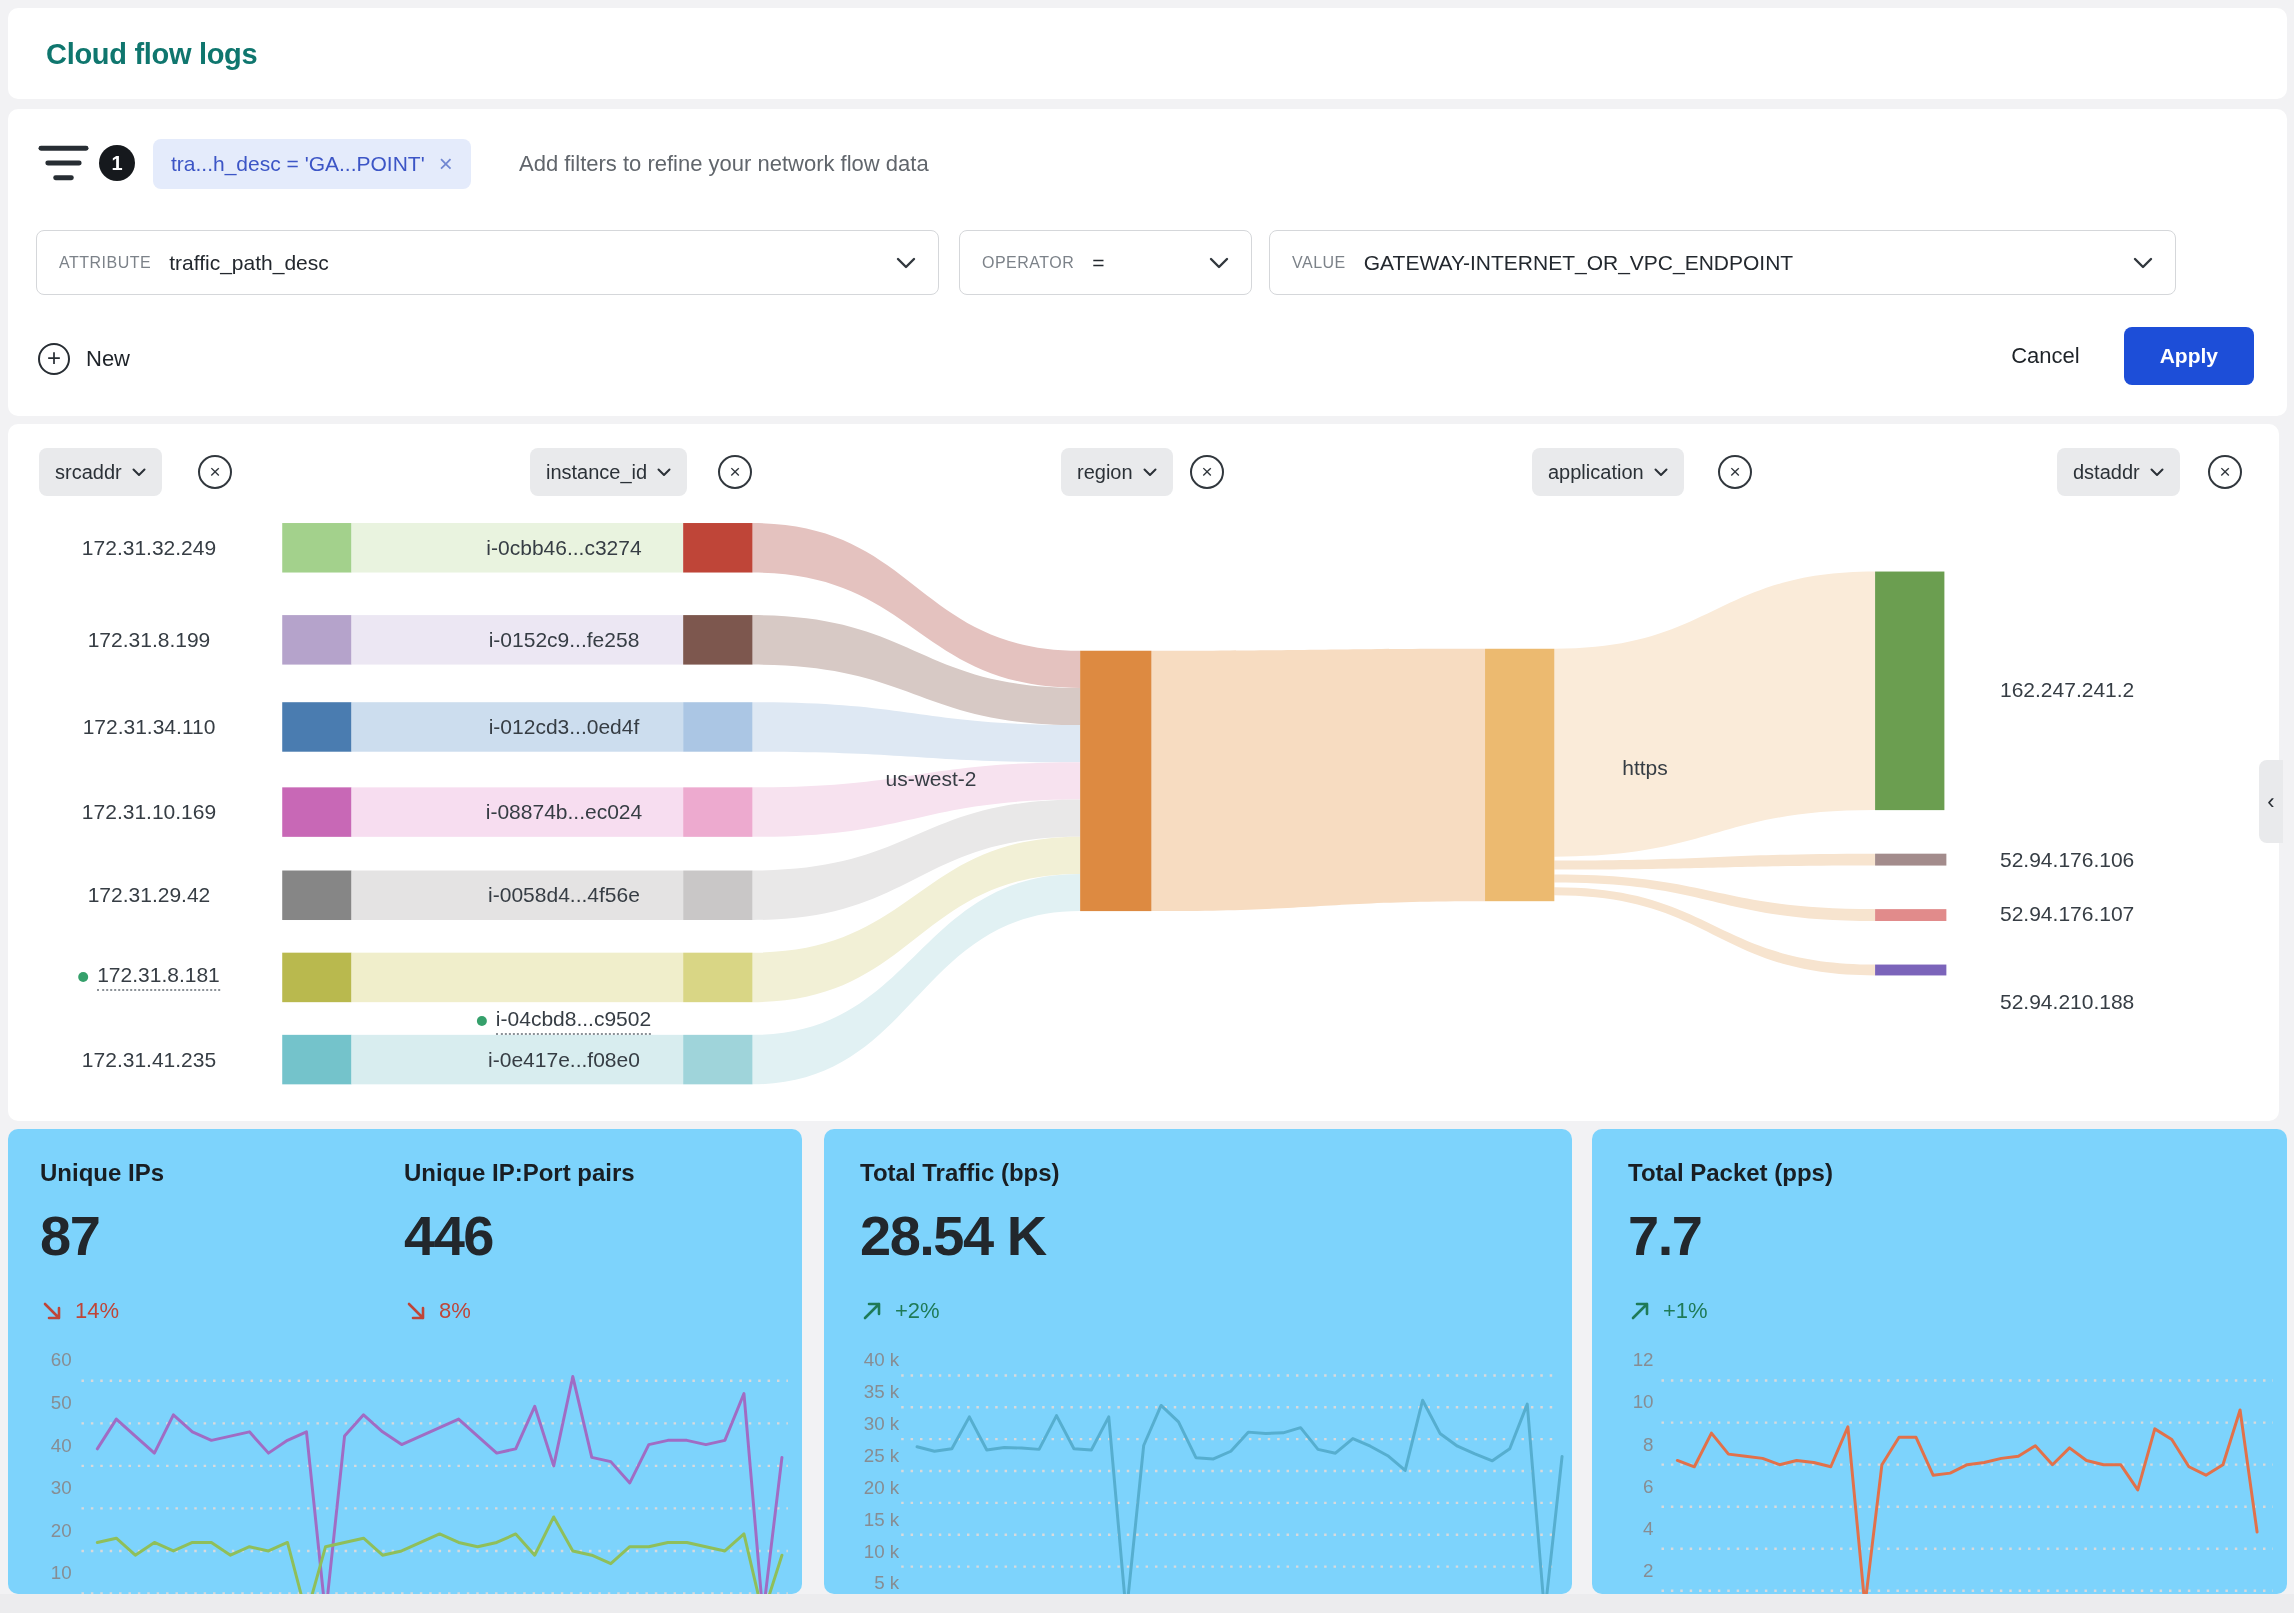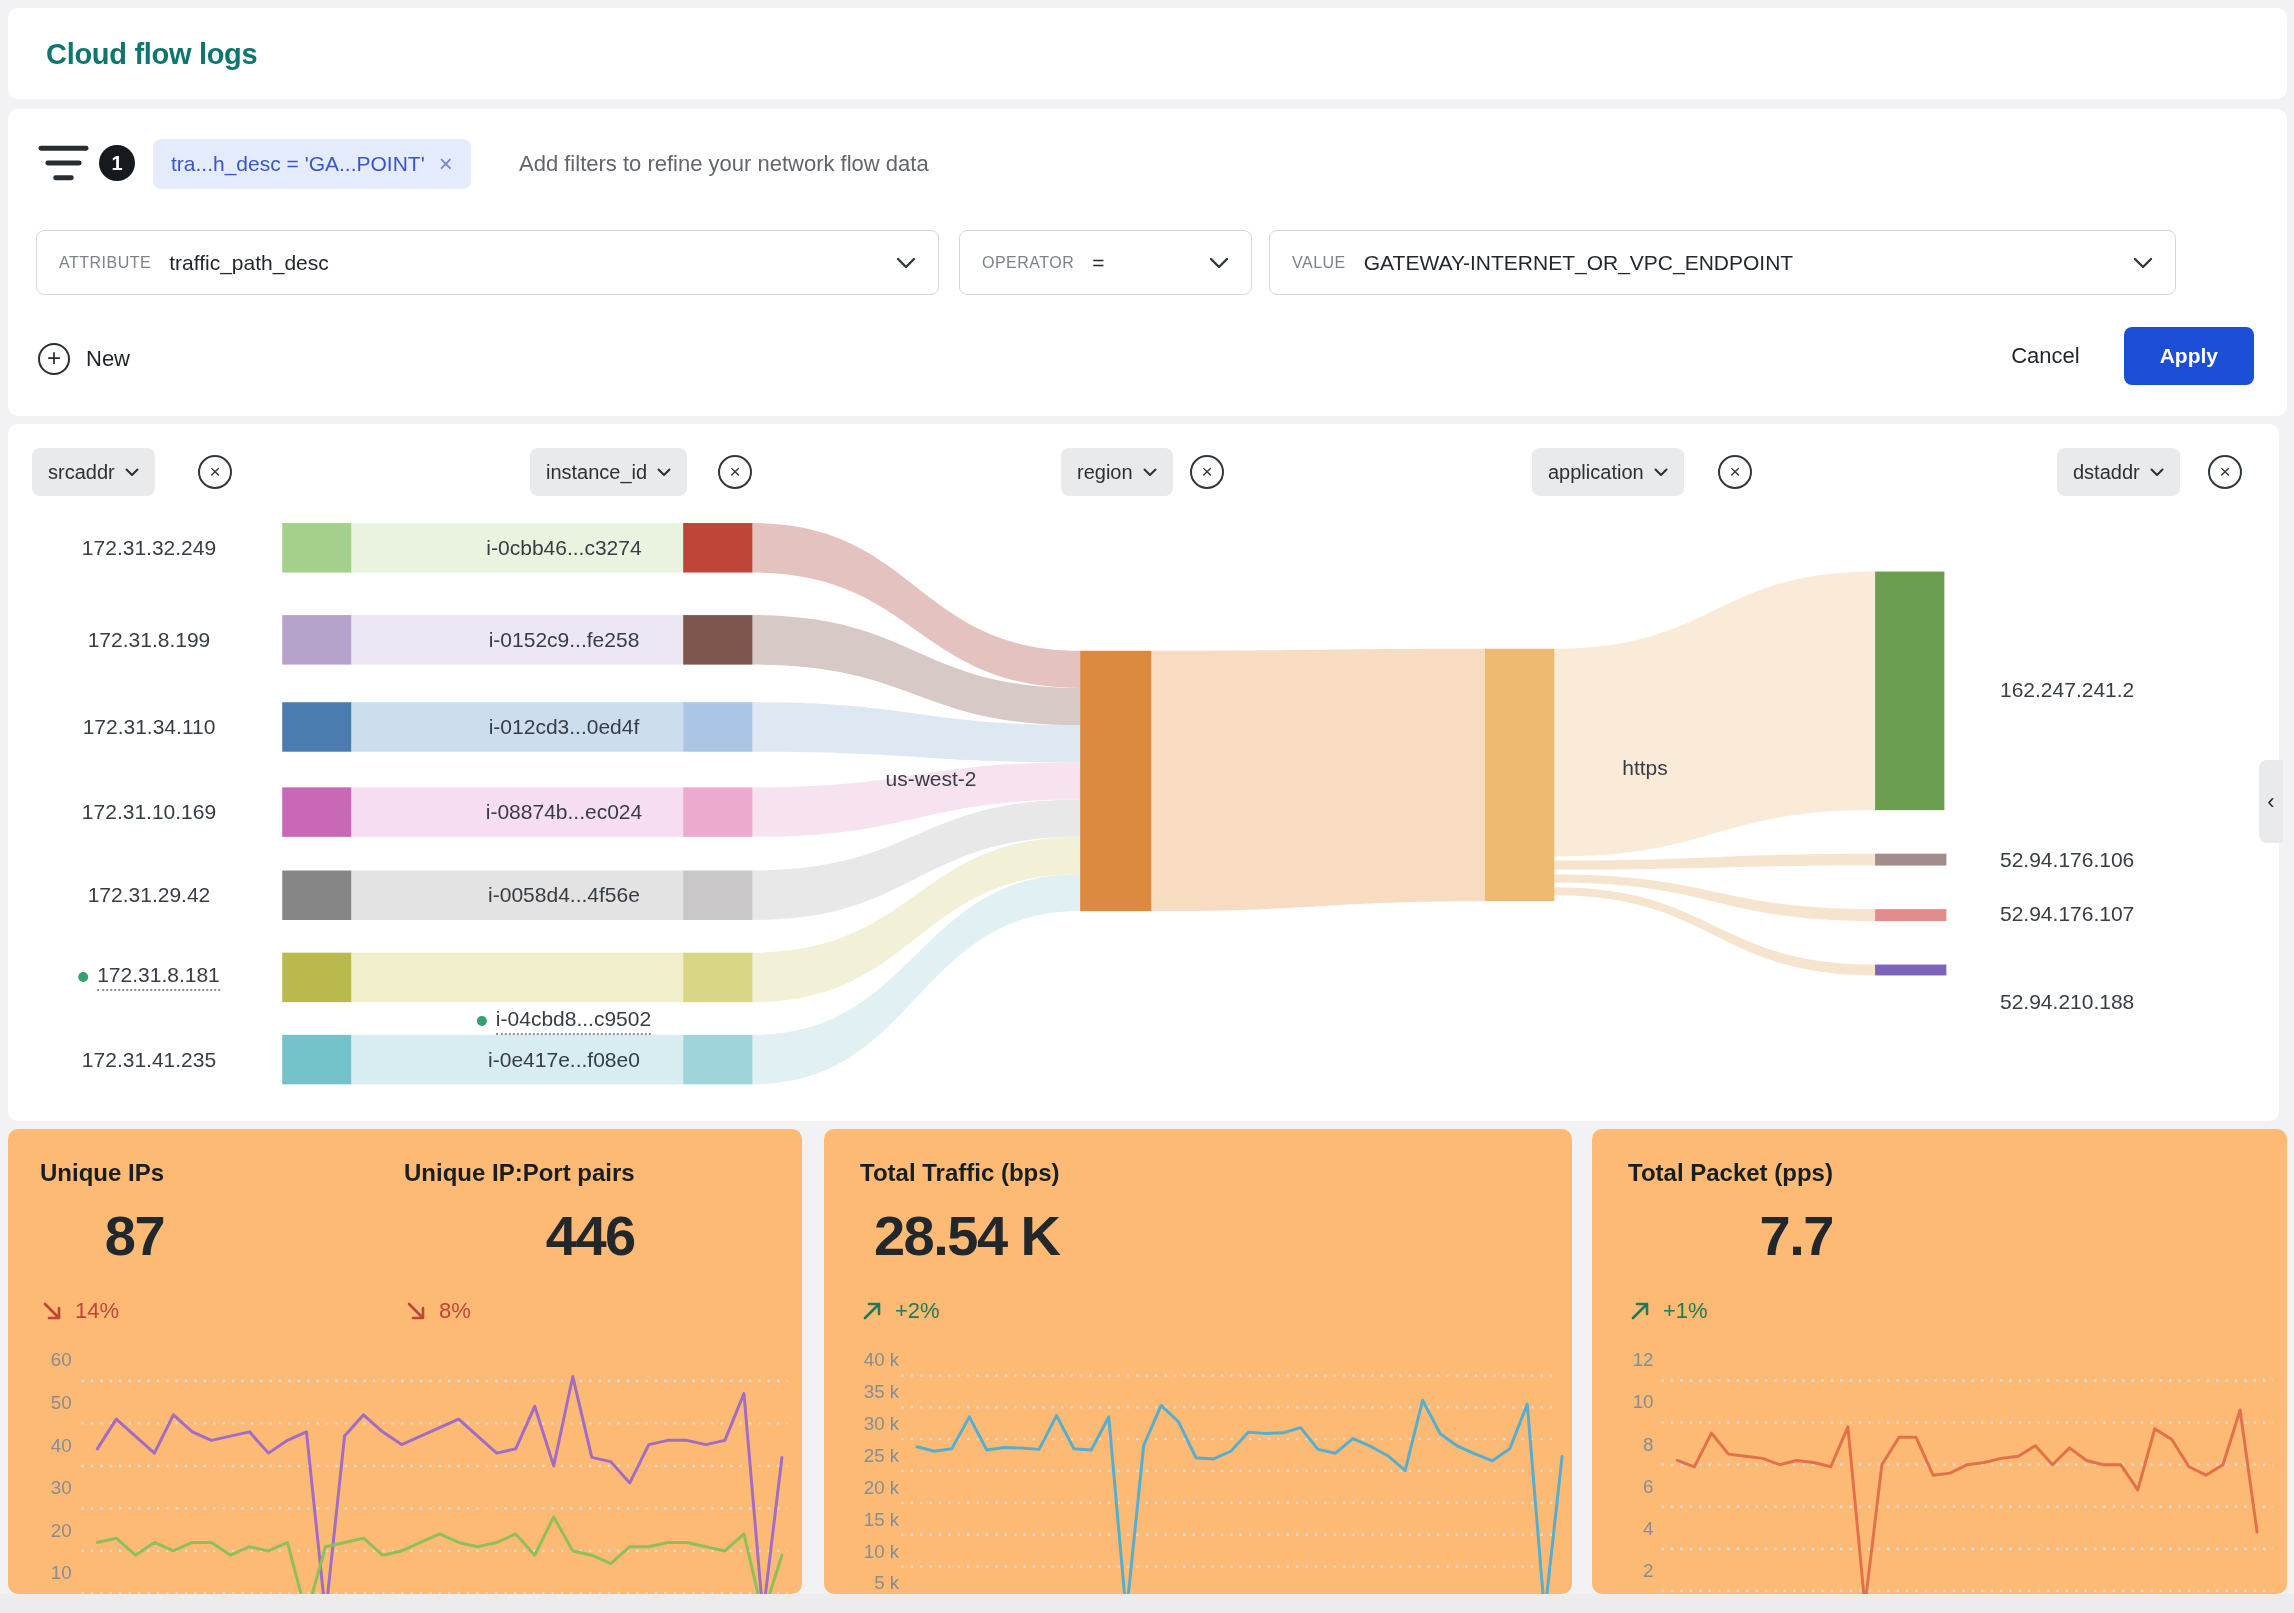--- a/index.html
+++ b/index.html
@@ -33,36 +33,36 @@
   .plus-circle { width:32px; height:32px; border:2px solid #272d33; border-radius:50%; display:flex; align-items:center; justify-content:center; font-size:24px; line-height:1; color:#272d33; font-weight:400; padding-bottom:2px; }
   #action-row { position:absolute; right:33px; top:218px; display:flex; align-items:center; gap:44px; }
   #cancel-btn { font-size:22px; color:#1e2328; cursor:pointer; }
   #apply-btn { background:#1d4ed8; color:#ffffff; border:none; border-radius:8px; padding:17px 36px; font-size:21px; font-weight:600; font-family:inherit; cursor:pointer; }
 
   
   #sankey-panel { left:8px; top:424px; width:2271px; height:697px; overflow:hidden; }
   #sankey-svg { position:absolute; left:0; top:0; width:2271px; height:697px; }
   .col-chip { position:absolute; top:24px; height:48px; background:#e9eaec; border-radius:8px; display:flex; align-items:center; gap:10px; padding:0 16px; font-size:20px; color:#2b3137; cursor:pointer; z-index:3; }
   .chip-close { position:absolute; top:31px; width:34px; height:34px; border:2px solid #31373d; border-radius:50%; display:flex; align-items:center; justify-content:center; font-size:19px; color:#31373d; cursor:pointer; z-index:3; background:#fff0; }
-  #chip-srcaddr { left:24px; } #chipx-srcaddr { left:190px; }
+  #chip-srcaddr { left:31px; } #chipx-srcaddr { left:190px; }
   #chip-instance { left:522px; } #chipx-instance { left:710px; }
   #chip-region { left:1053px; } #chipx-region { left:1182px; }
   #chip-application { left:1524px; } #chipx-application { left:1710px; }
   #chip-dstaddr { left:2049px; } #chipx-dstaddr { left:2200px; }
 
   .sk-label { position:absolute; font-size:21px; color:#363d44; white-space:nowrap; display:flex; align-items:center; gap:9px; z-index:2; }
   .sk-center { transform:translate(-50%,-50%); }
   .sk-left { transform:translateY(-50%); }
   .sk-dot { width:10px; height:10px; border-radius:50%; background:#35a06b; flex:0 0 auto; }
   .sk-underline { border-bottom:2px dotted #8b9197; padding-bottom:2px; }
 
   #collapse-tab { position:absolute; left:2259px; top:760px; width:24px; height:83px; background:#e9eaec; border-radius:8px 0 0 8px; display:flex; align-items:center; justify-content:center; font-size:22px; color:#272d33; cursor:pointer; z-index:5; }
 
   
-  .card { position:absolute; top:1129px; height:465px; background:#fdba74; border-radius:10px; overflow:hidden;text-align:right; }
+  .card { position:absolute; top:1129px; height:465px; background:#7dd3fc; border-radius:10px; overflow:hidden; }
   #card-unique { left:8px; width:794px; }
   #card-traffic { left:824px; width:748px; }
   #card-packet { left:1592px; width:695px; }
   .metric { position:absolute; top:30px; }
   .metric-title { font-size:24px; font-weight:700; color:#191e23; }
   .metric-value { font-size:56px; font-weight:800; color:#22272c; letter-spacing:-1.5px; margin-top:16px; }
   .metric-delta { margin-top:30px; display:flex; align-items:center; gap:11px; font-size:22px; }
   .metric-delta .arr { width:24px; height:24px; }
   .metric-delta.down .arr { transform:scaleY(-1); }
   .chart-svg { position:absolute; left:0; top:0; width:100%; height:100%; }

